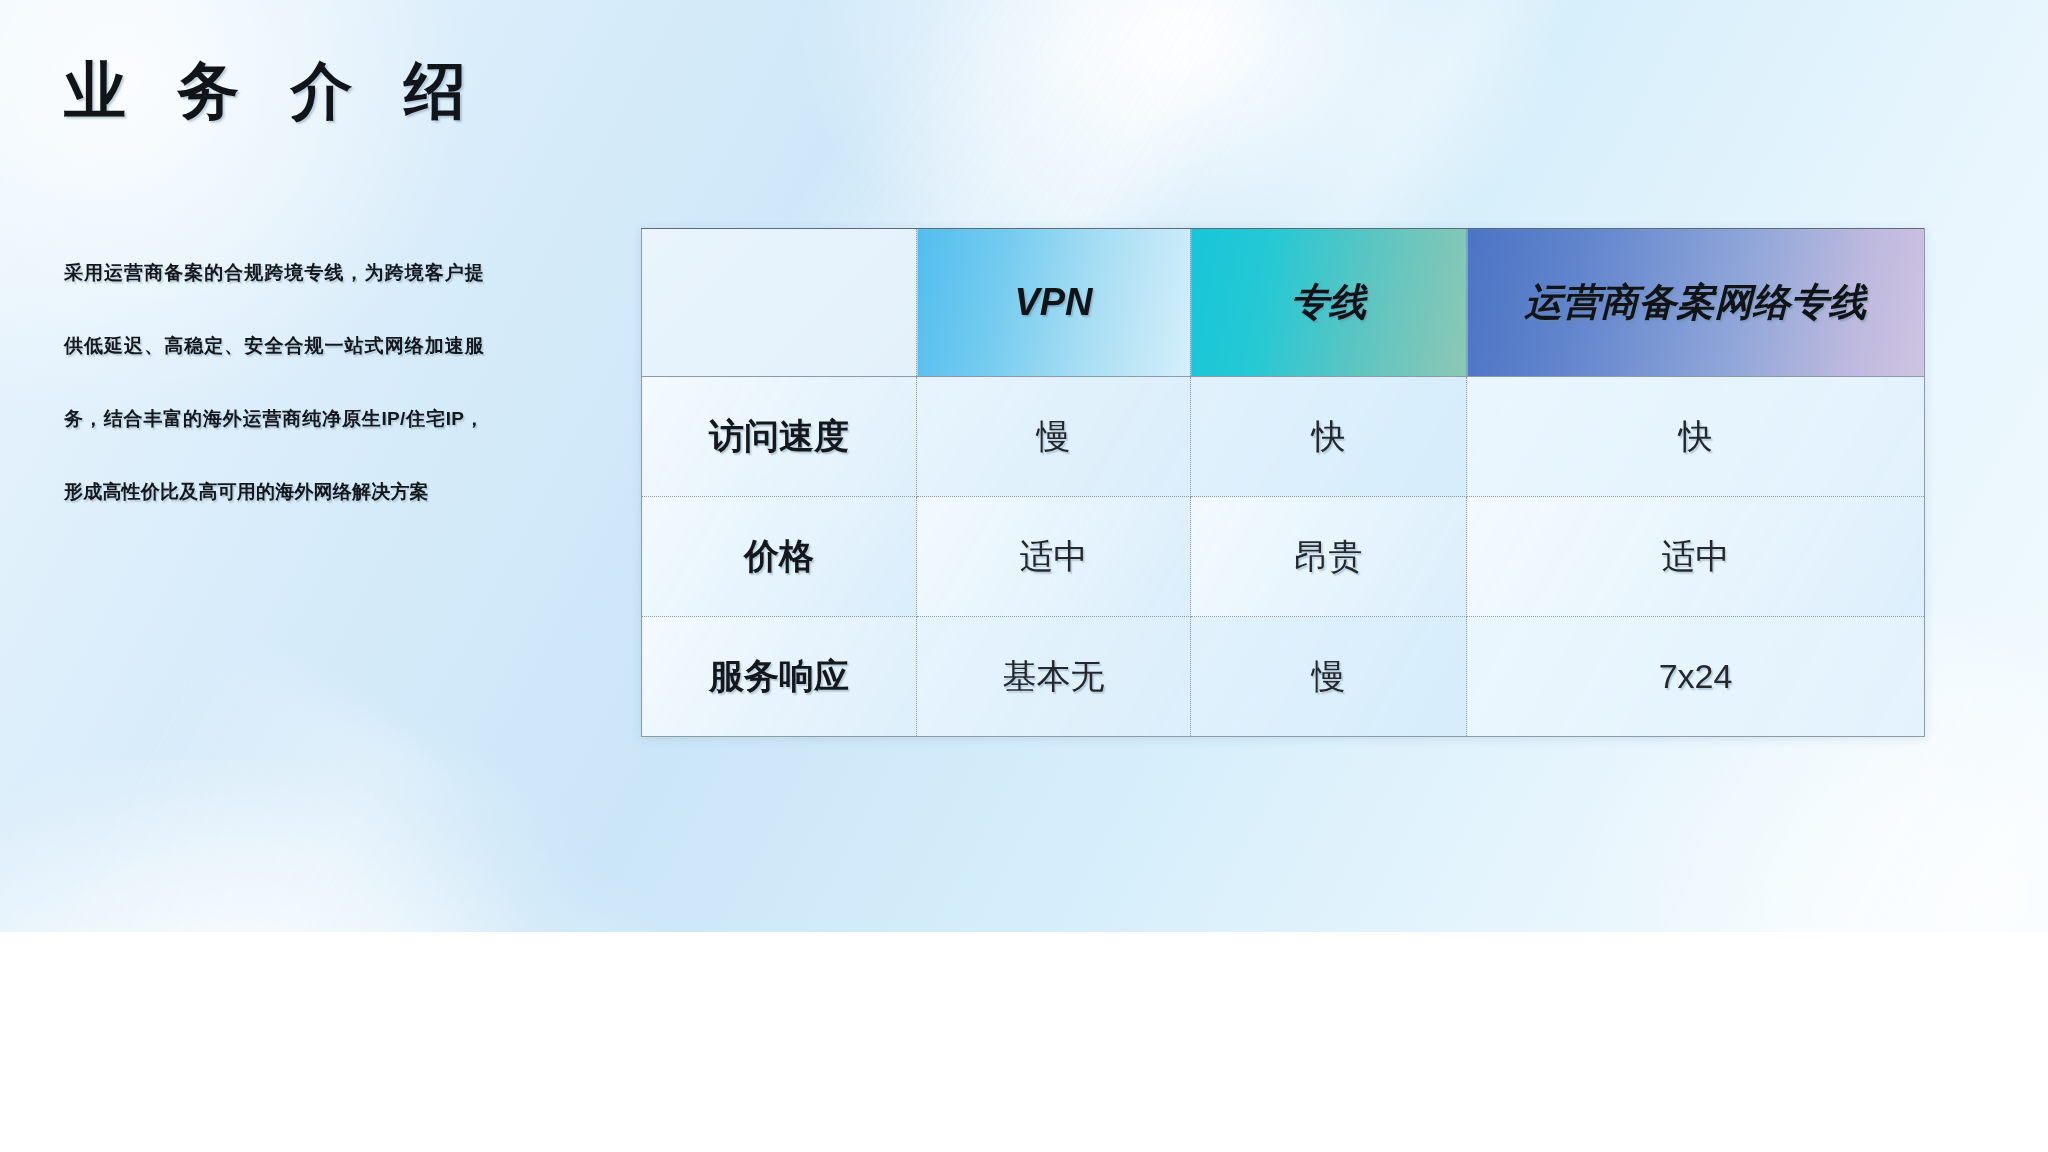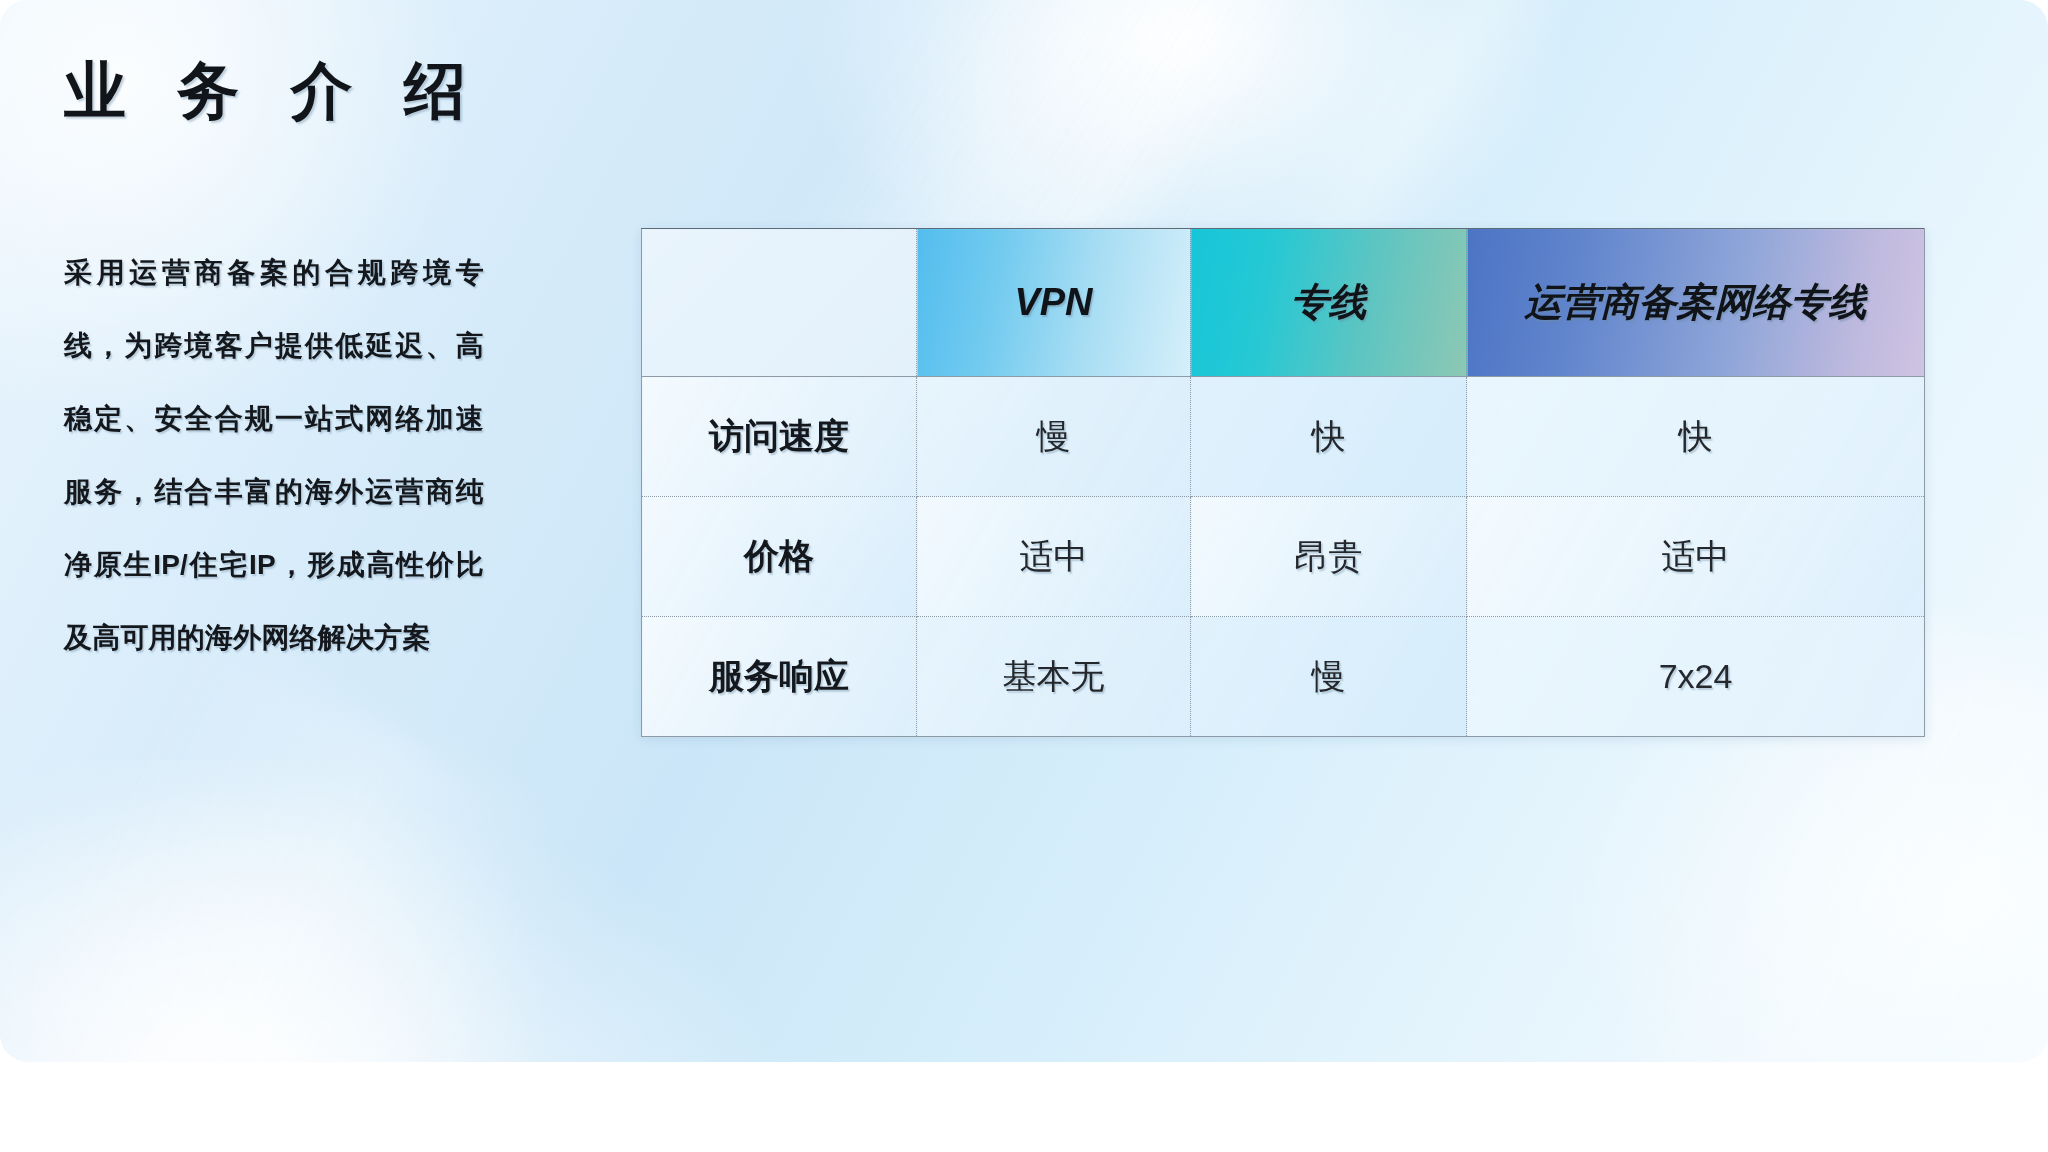--- a/index.html
+++ b/index.html
@@ -9,28 +9,27 @@
   body {
     width: 2048px;
     height: 1152px;
     overflow: hidden;
     font-family: "Liberation Sans", "DejaVu Sans", sans-serif;
   }
 
   #slide {
     position: relative;
     width: 2048px;
-    height: 1062px;
+    height: 932px;
     background:
       radial-gradient(ellipse 620px 420px at 1180px 40px, rgba(255,255,255,0.95) 0%, rgba(255,255,255,0.0) 62%),
       radial-gradient(ellipse 900px 560px at 250px 1120px, rgba(255,255,255,0.85) 0%, rgba(255,255,255,0.0) 60%),
       radial-gradient(ellipse 700px 500px at 1980px 900px, rgba(255,255,255,0.7) 0%, rgba(255,255,255,0.0) 60%),
       linear-gradient(118deg, #eaf5fd 0%, #d8ecfa 22%, #cbe6f8 42%, #d7effb 62%, #e7f5fd 80%, #f2fbff 100%);
     overflow: hidden;
-    border-radius: 28px;
   }
 
   
   .streak {
     position: absolute;
     pointer-events: none;
     background: linear-gradient(90deg, rgba(255,255,255,0) 0%, rgba(255,255,255,0.55) 50%, rgba(255,255,255,0) 100%);
     filter: blur(18px);
   }
   .streak.s1 { left: 860px;  top: -240px; width: 300px; height: 800px; transform: rotate(32deg); opacity:.85; }
@@ -65,21 +64,21 @@
     text-shadow: 2px 2px 2px rgba(120,150,175,0.45);
     white-space: nowrap;
   }
 
   
   #intro-paragraph {
     position: absolute;
     left: 64px;
     top: 236px;
     width: 420px;
-    font-size: 28px;
+    font-size: 19px;
     font-weight: bold;
     color: #14181d;
     line-height: 73px;
     letter-spacing: 0.2px;
     text-shadow: 1.5px 1.5px 1.5px rgba(120,150,175,0.4);
     text-align: justify;
   }
 
   
   #compare-table {

